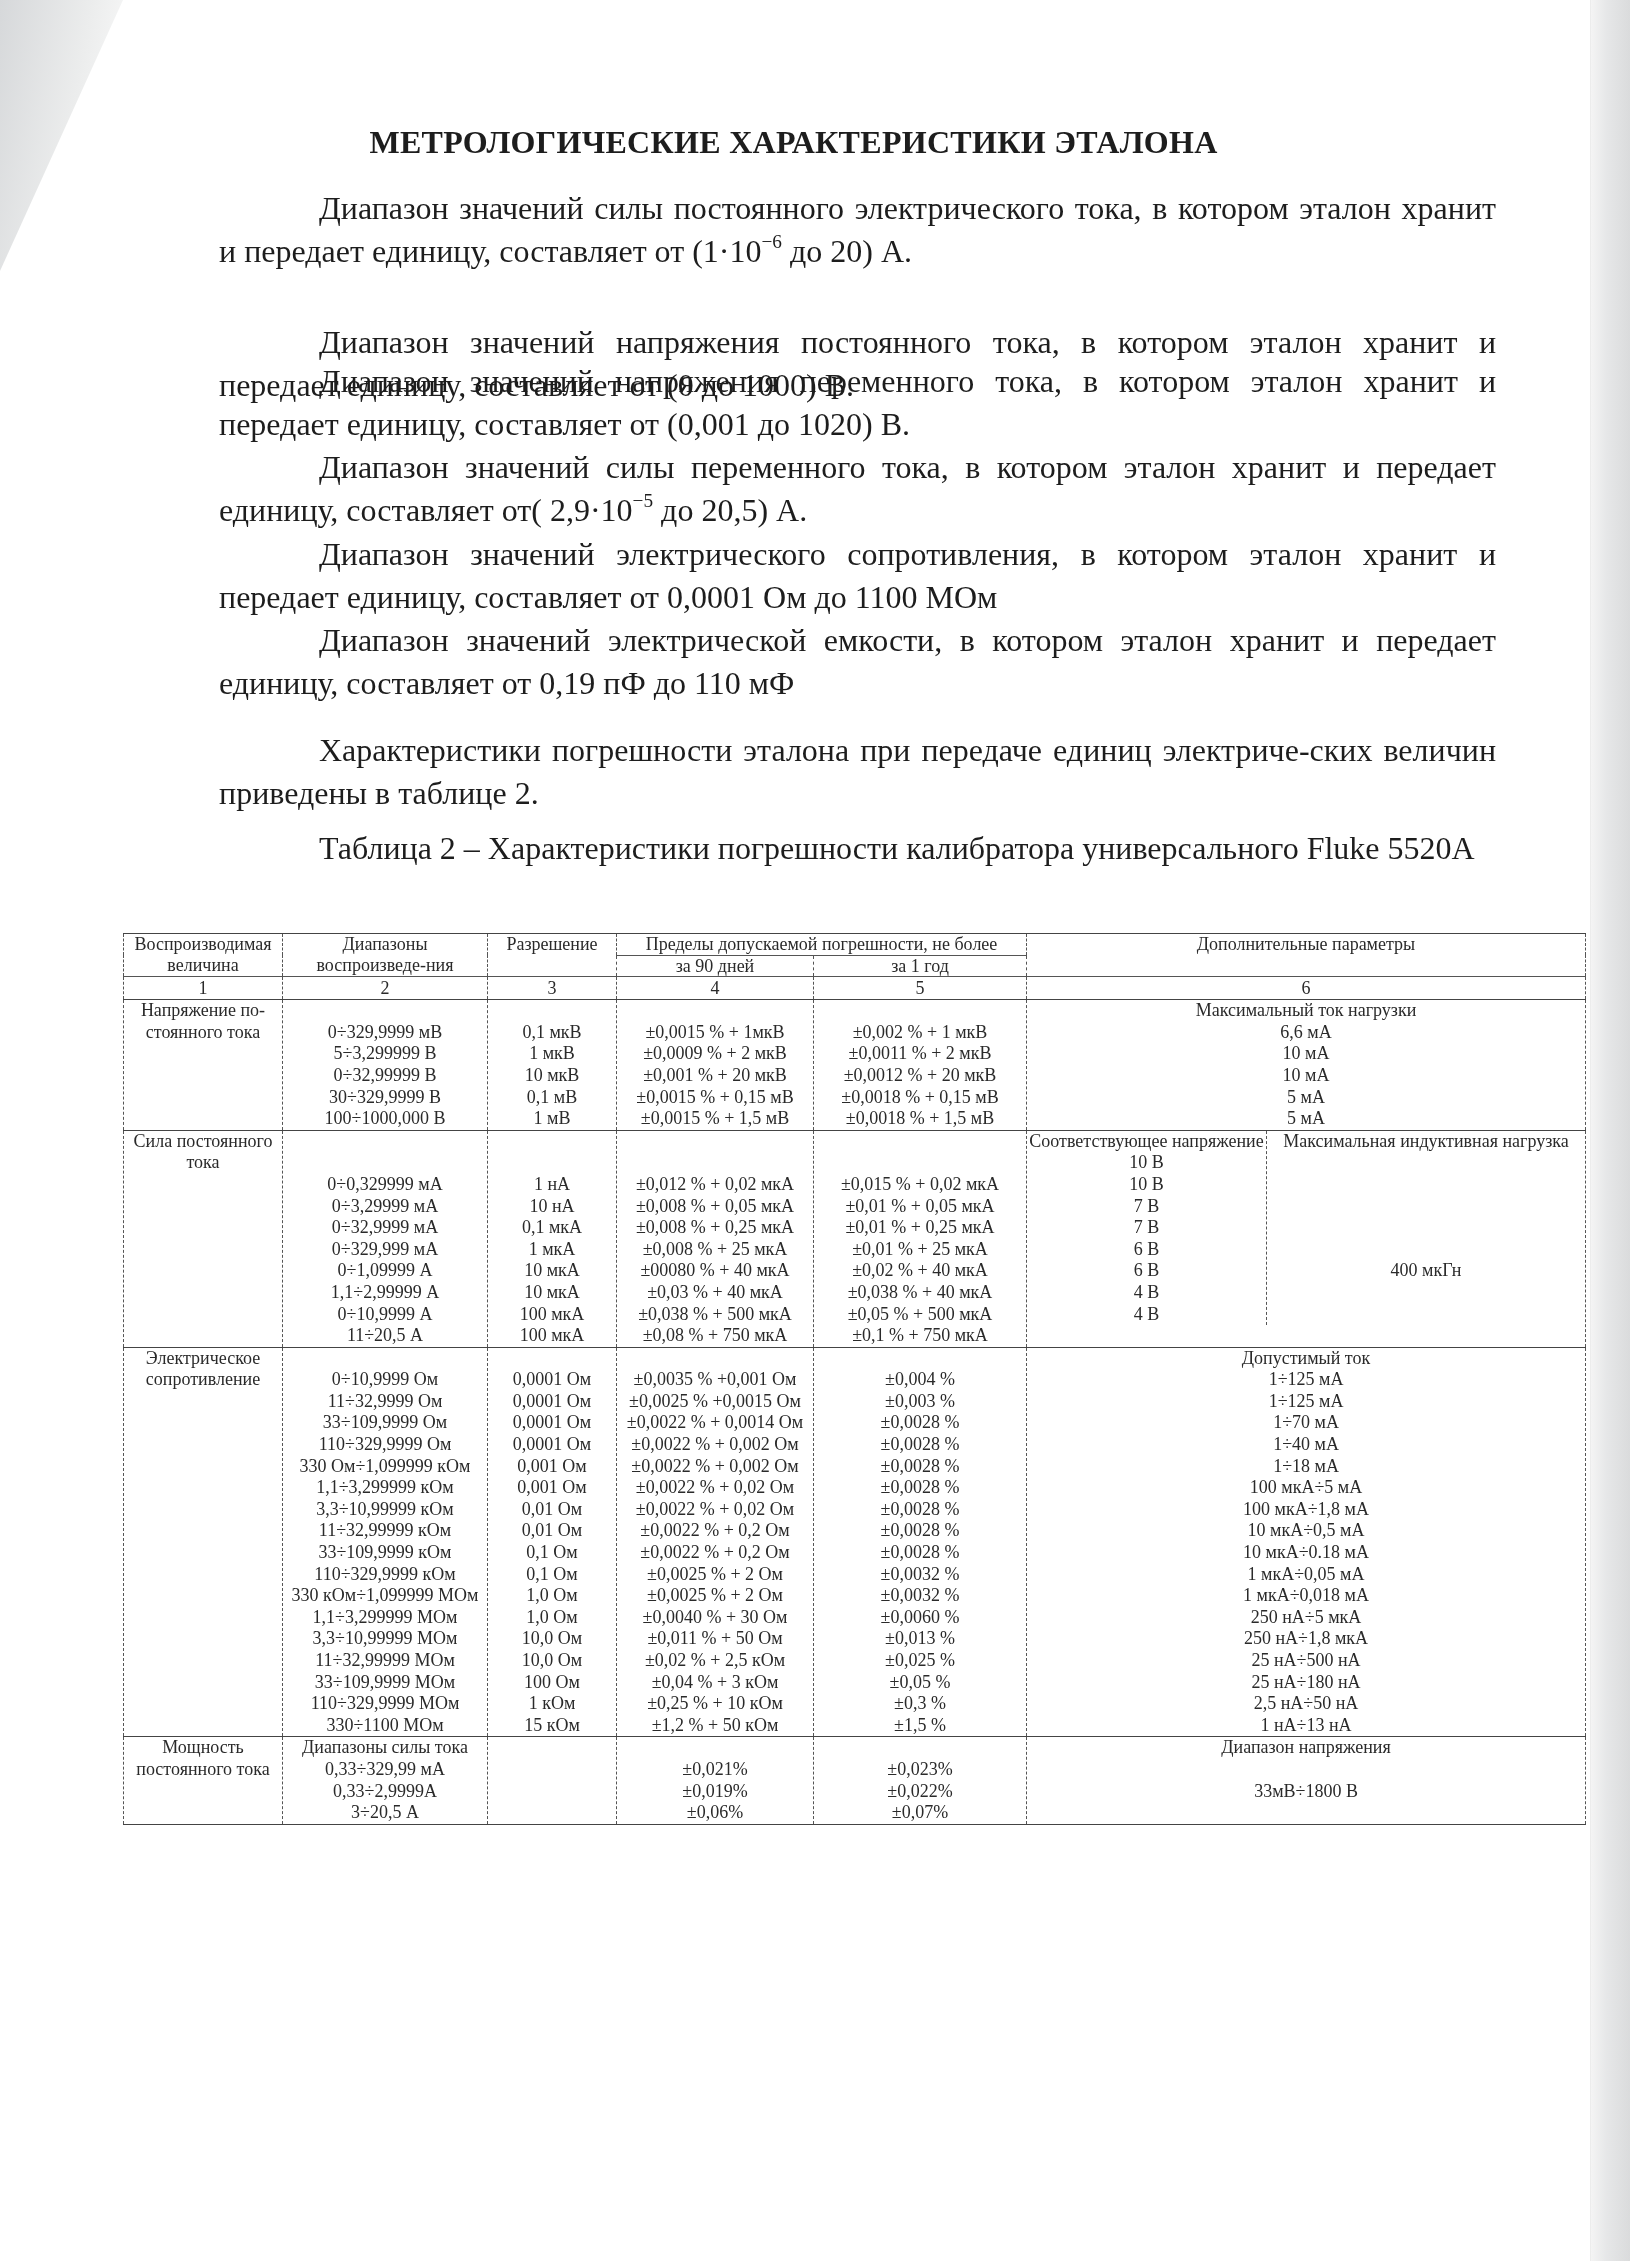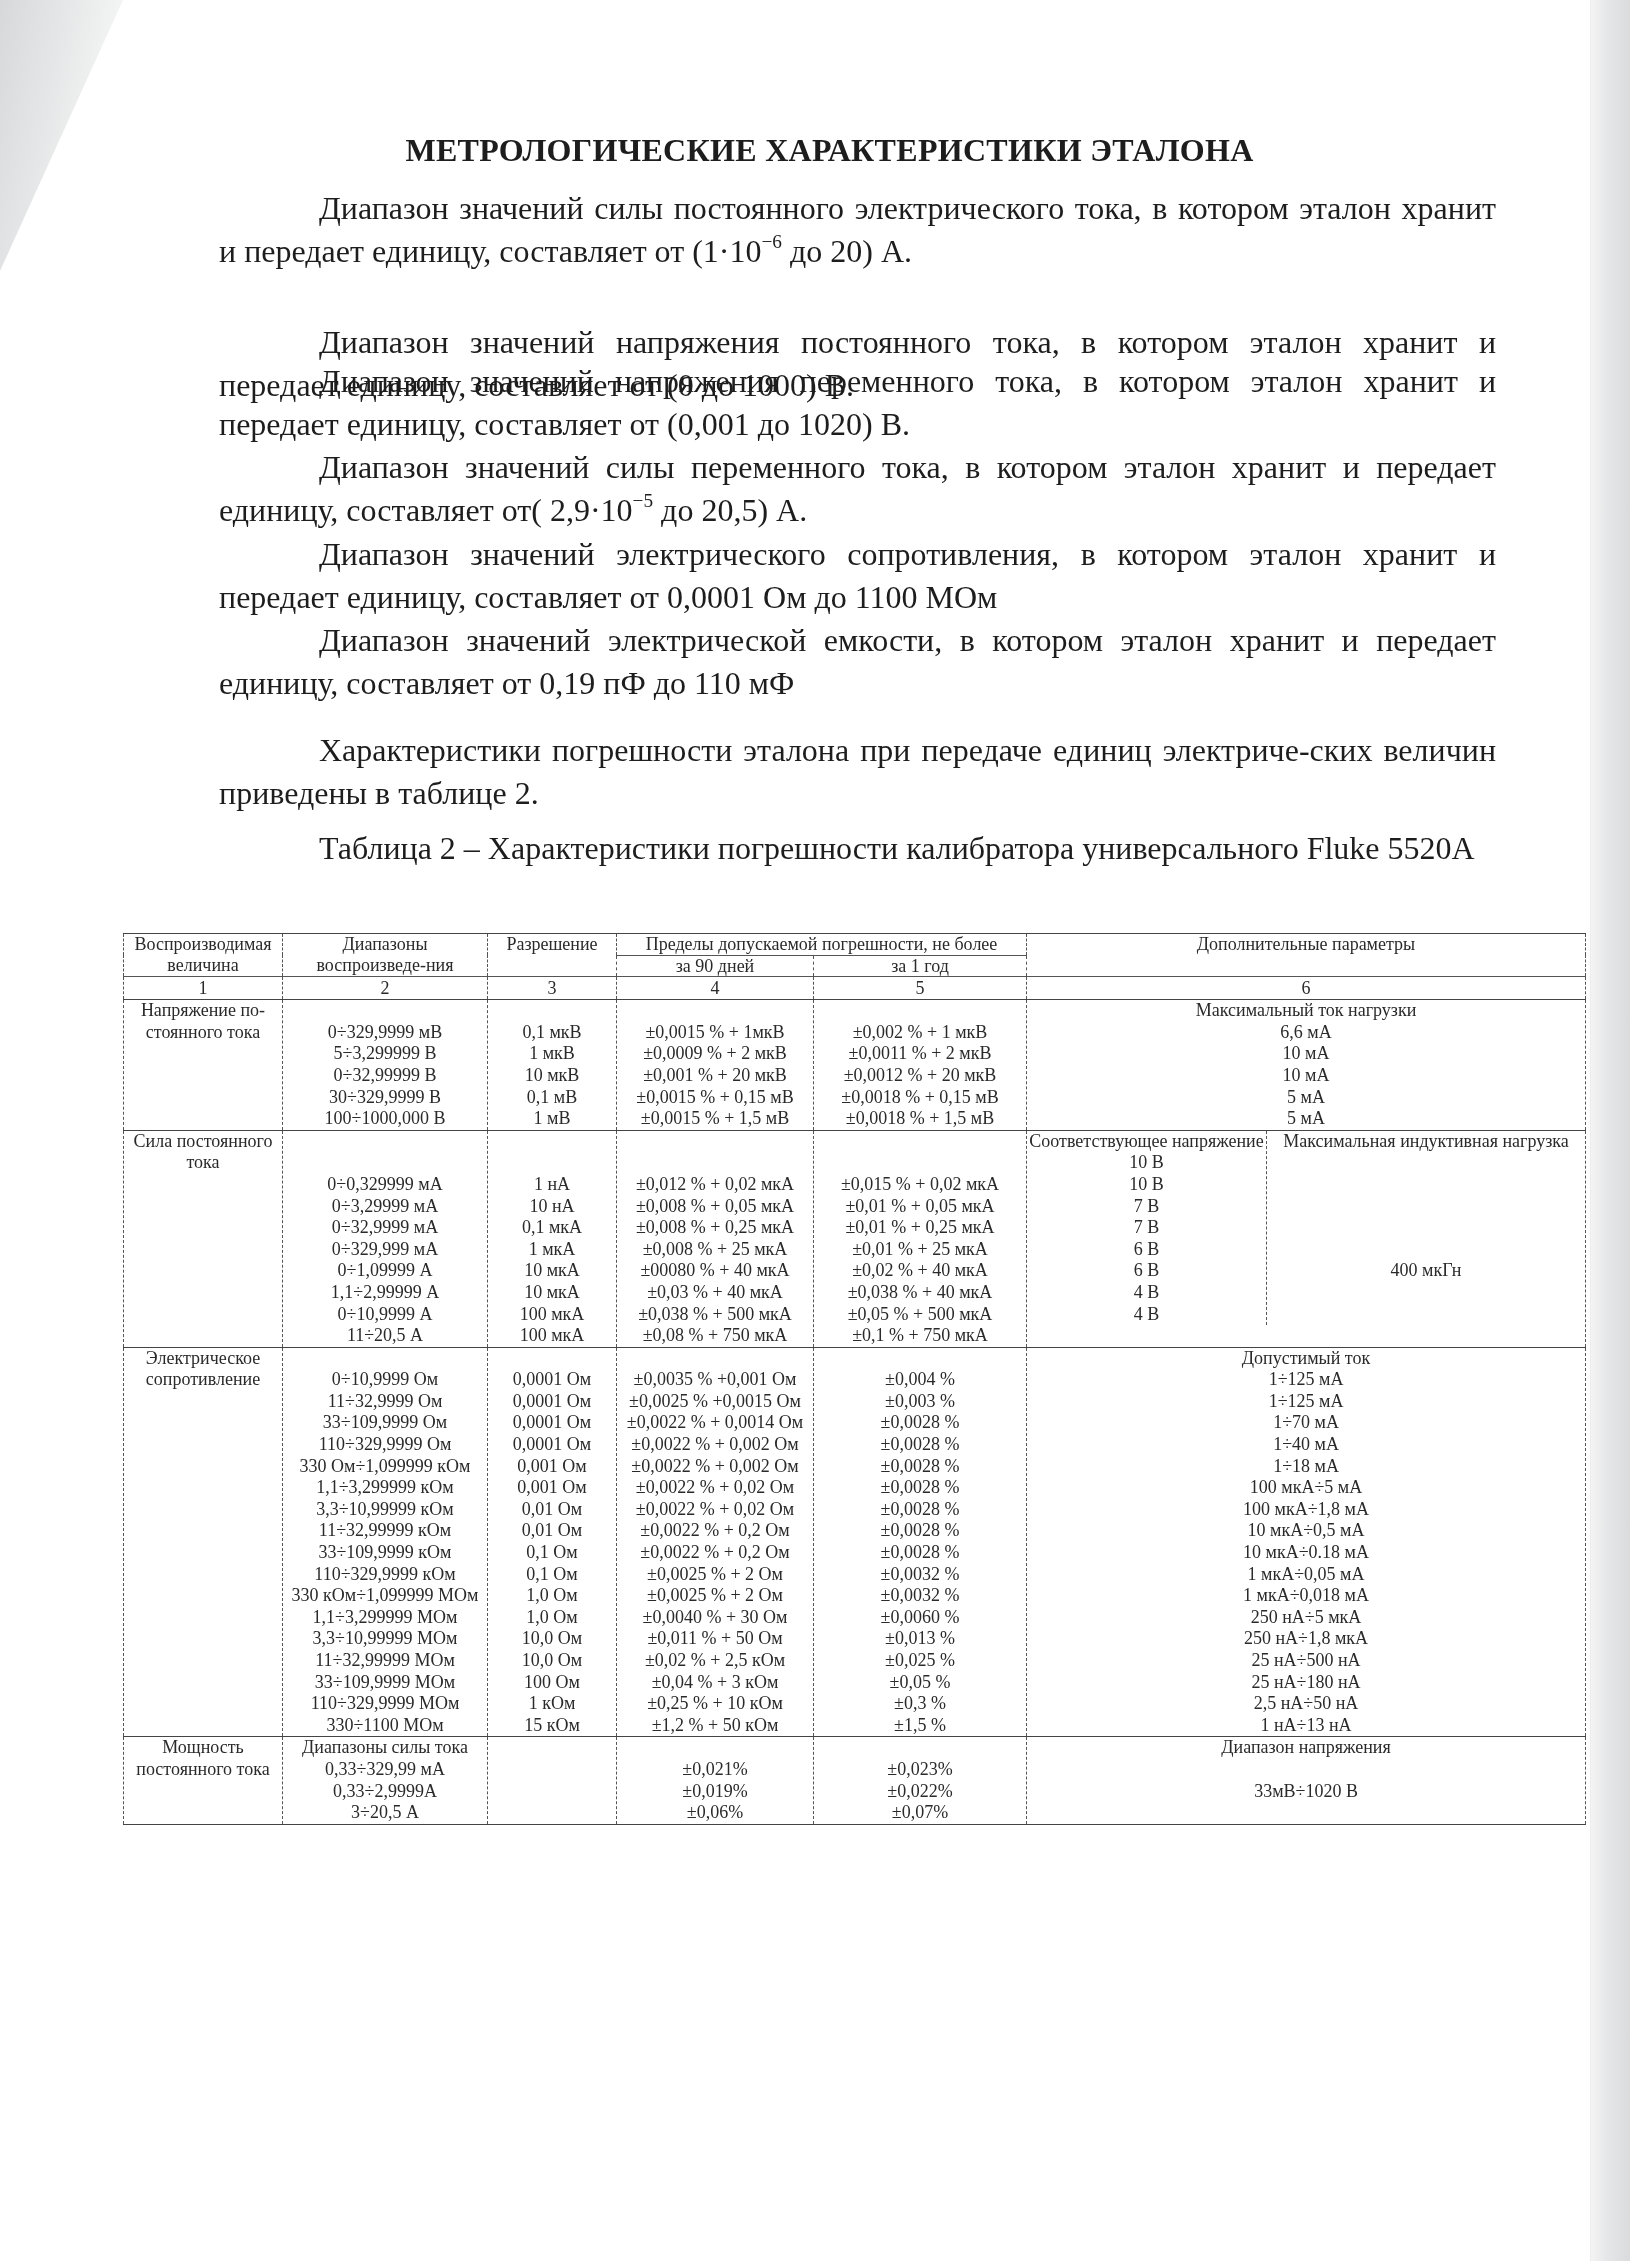--- a/index.html
+++ b/index.html
@@ -14,22 +14,22 @@
     position: absolute; left: 0; top: 0; width: 123px; height: 271px;
     background: linear-gradient(100deg, #d6d8da 0%, #eceded 55%, rgba(255,255,255,0) 100%);
     clip-path: polygon(0 0, 123px 0, 0 271px);
   }
   .right-edge {
     position: absolute; right: 0; top: 0; width: 39px; height: 2261px;
     background: linear-gradient(90deg, #f4f4f4 0%, #e6e7e8 40%, #dadbdc 100%);
     border-left: 1.3px solid #ececec;
   }
   .page-title {
-    position: absolute; left: 0; width: 1587px; top: 132px;
-    text-align: center; font-weight: bold; font-size: 32px; letter-spacing: 0.3px; margin-left: 36px;
+    position: absolute; left: 0; width: 1587px; top: 124px;
+    text-align: center; font-weight: bold; font-size: 32px; letter-spacing: 0.3px;
   }
   .para {
     position: absolute; left: 219px; width: 1277px;
     font-size: 32px; line-height: 43px; text-align: justify;
   }
   .para .indent { display: inline-block; width: 100px; }
   sup { font-size: 19.3px; line-height: 0; vertical-align: 14px; }
 
   
   .tbl {
@@ -343,18 +343,18 @@
       </td>
       <td class="cell-lines">
         <div>&nbsp;</div>
         <div>±0,023%</div>
           <div>±0,022%</div>
           <div>±0,07%</div>
       </td>
       <td class="cell-lines">
         <div>Диапазон напряжения</div>
         <div>&nbsp;</div>
-        <div>33мВ÷1020 В</div>
+        <div>33мВ÷1800 В</div>
       </td>
     </tr>
   </tbody>
 </table>
 
 
 </body></html>

